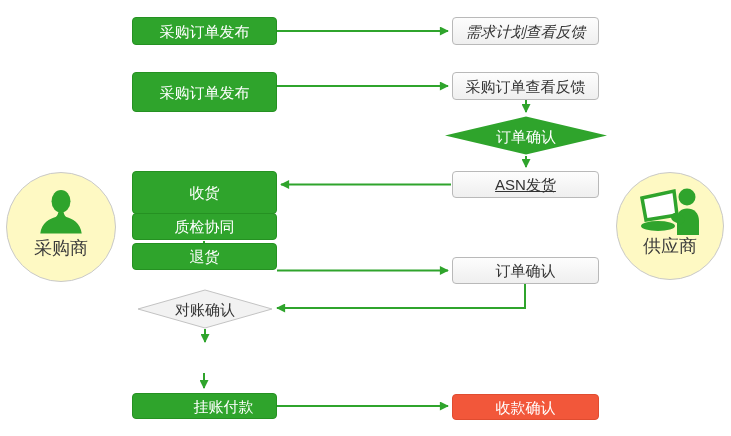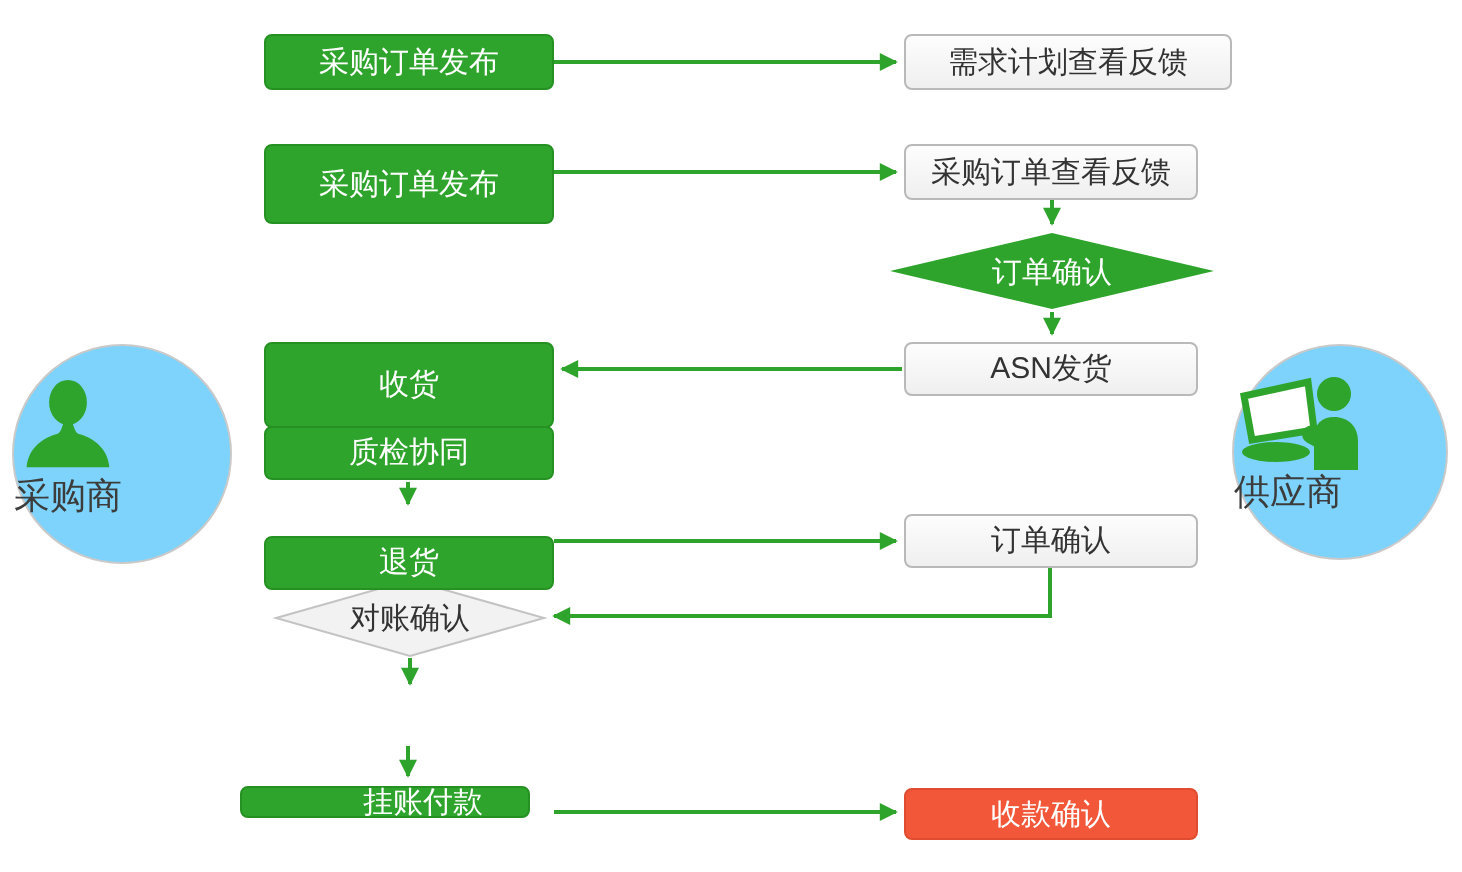--- a/index.html
+++ b/index.html
@@ -34,23 +34,23 @@
     position:absolute;z-index:3;
     width:130px;height:20px;
     display:flex;align-items:center;justify-content:center;
     font-size:15px;line-height:1;white-space:nowrap;text-align:right;
   }
   .diamond-label.on-green{color:#ffffff;}
   .diamond-label.on-gray{color:#333333;}
   .actor{
     position:absolute;z-index:2;
     border-radius:50%;
-    background:#7dd3fc;border:1px solid #c9c9c9;
+    background:#fef9c3;border:1px solid #c9c9c9;
     box-sizing:border-box;
-    display:flex;flex-direction:column;justify-content:flex-start;
+    display:flex;flex-direction:column;align-items:center;justify-content:flex-start;
   }
   .actor .icon{margin-top:14px;}
   .actor .actor-label{
     margin-top:2px;
     font-size:18px;color:#3c3c3c;line-height:1;white-space:nowrap;
   }
 </style>
 </head>
 <body>
 
@@ -80,26 +80,26 @@
     <path d="M525,284 V308 H277" stroke="#2fa42c" stroke-width="2" fill="none" marker-end="url(#arr)"></path>
 
     <polygon points="445,135.5 526,116.5 607,135.5 526,154.5" fill="#2fa42c"></polygon>
     <polygon points="138,309 205,290 272,309 205,328" fill="#f2f2f2" stroke="#c3c3c3" stroke-width="1"></polygon>
   </svg>
 
   <div class="node green" style="left:132px;top:17px;width:145px;height:28px;">采购订单发布</div>
   <div class="node green" style="left:132px;top:72px;width:145px;height:40px;">采购订单发布</div>
   <div class="node green" style="left:132px;top:171px;width:145px;height:43px;">收货</div>
   <div class="node green" style="left:132px;top:213px;width:145px;height:27px;">质检协同</div>
-  <div class="node green" style="left:132px;top:268px;width:145px;height:27px;">退货</div>
-  <div class="node green" style="left:120px;top:393px;width:145px;height:16px;padding-left:38px;">挂账付款</div>
+  <div class="node green" style="left:132px;top:243px;width:145px;height:27px;">退货</div>
+  <div class="node green" style="left:132px;top:393px;width:145px;height:26px;padding-left:38px;">挂账付款</div>
 
-  <div class="node white" style="left:452px;top:17px;width:164px;height:28px;">需求计划查看反馈</div>
+  <div class="node white" style="left:452px;top:17px;width:147px;height:28px;font-style:italic;">需求计划查看反馈</div>
   <div class="node white" style="left:452px;top:72px;width:147px;height:28px;">采购订单查看反馈</div>
-  <div class="node white" style="left:452px;top:171px;width:147px;height:27px;">ASN发货</div>
+  <div class="node white" style="left:452px;top:171px;width:147px;height:27px;text-decoration:underline;">ASN发货</div>
   <div class="node white" style="left:452px;top:257px;width:147px;height:27px;">订单确认</div>
   <div class="node red" style="left:452px;top:394px;width:147px;height:26px;">收款确认</div>
 
   <div class="diamond-label on-green" style="left:461px;top:126px;">订单确认</div>
   <div class="diamond-label on-gray" style="left:140px;top:299px;">对账确认</div>
 
   <div class="actor" style="left:6px;top:172px;width:110px;height:110px;">
     <svg class="icon" width="54" height="50" viewBox="0 0 60 52">
       <ellipse cx="30" cy="14" rx="10.5" ry="12.5" fill="#2fa42c"></ellipse>
       <path d="M7,50 C8,38 18,33 24,31.5 C26,31 27,27 27.5,25 L32.5,25 C33,27 34,31 36,31.5 C42,33 52,38 53,50 Z" fill="#2fa42c"></path>

